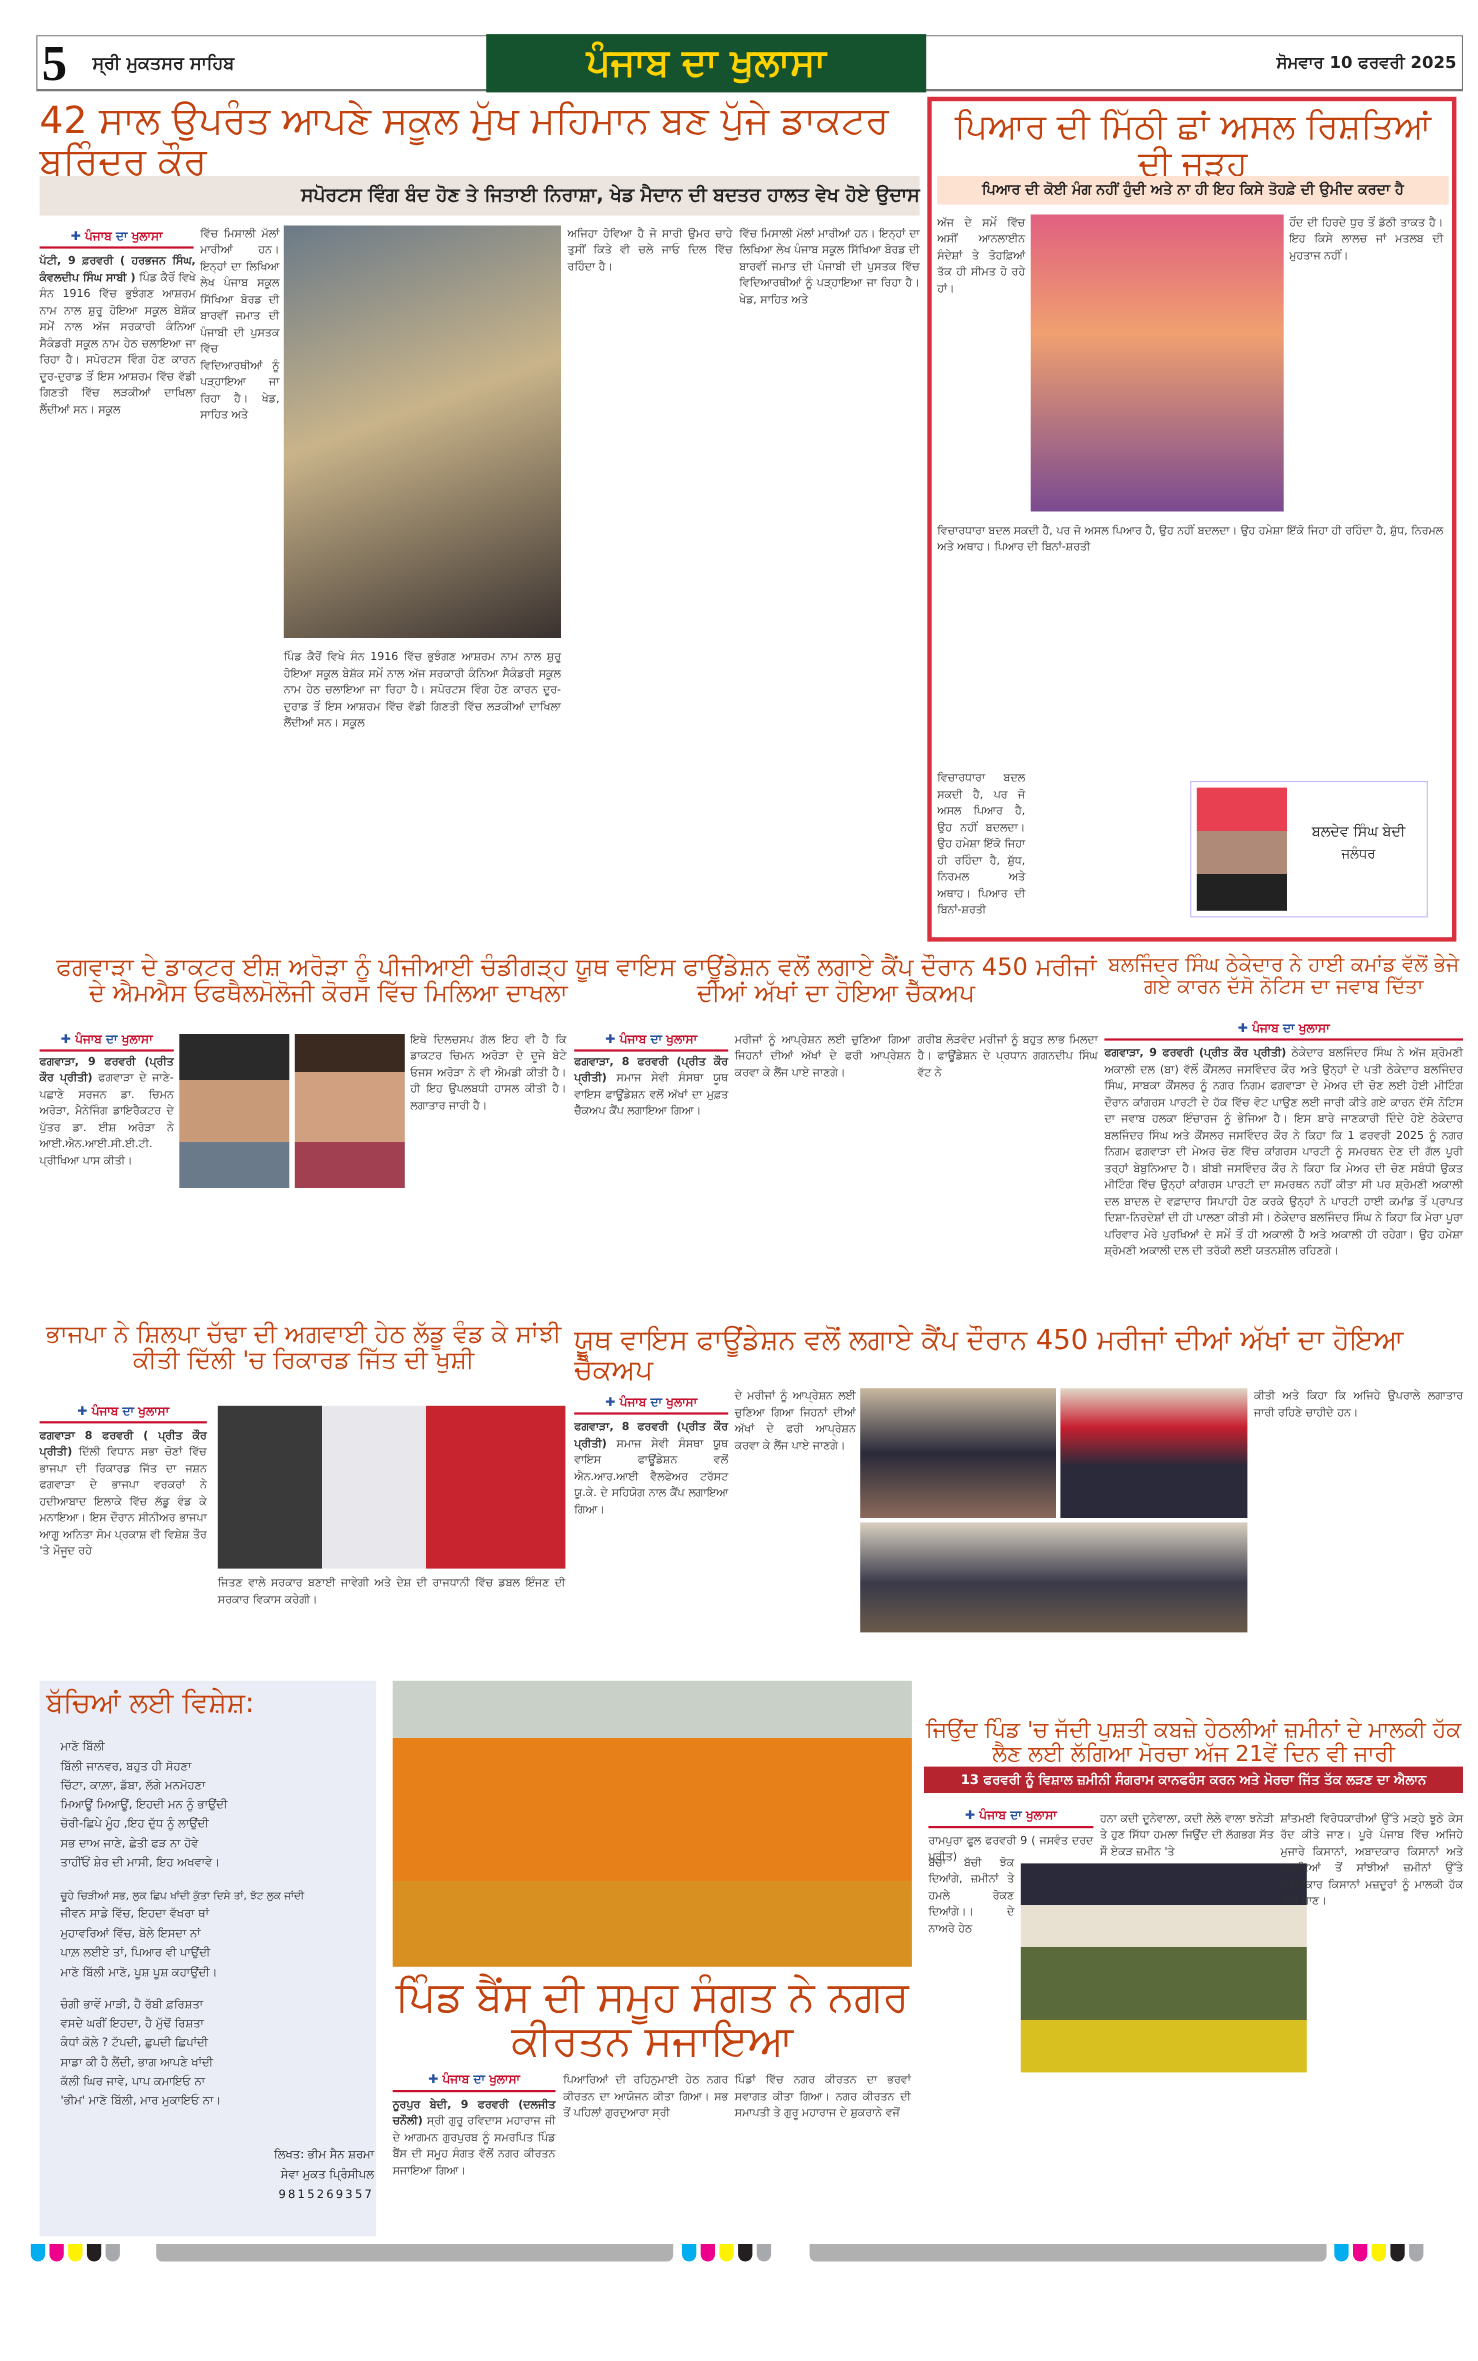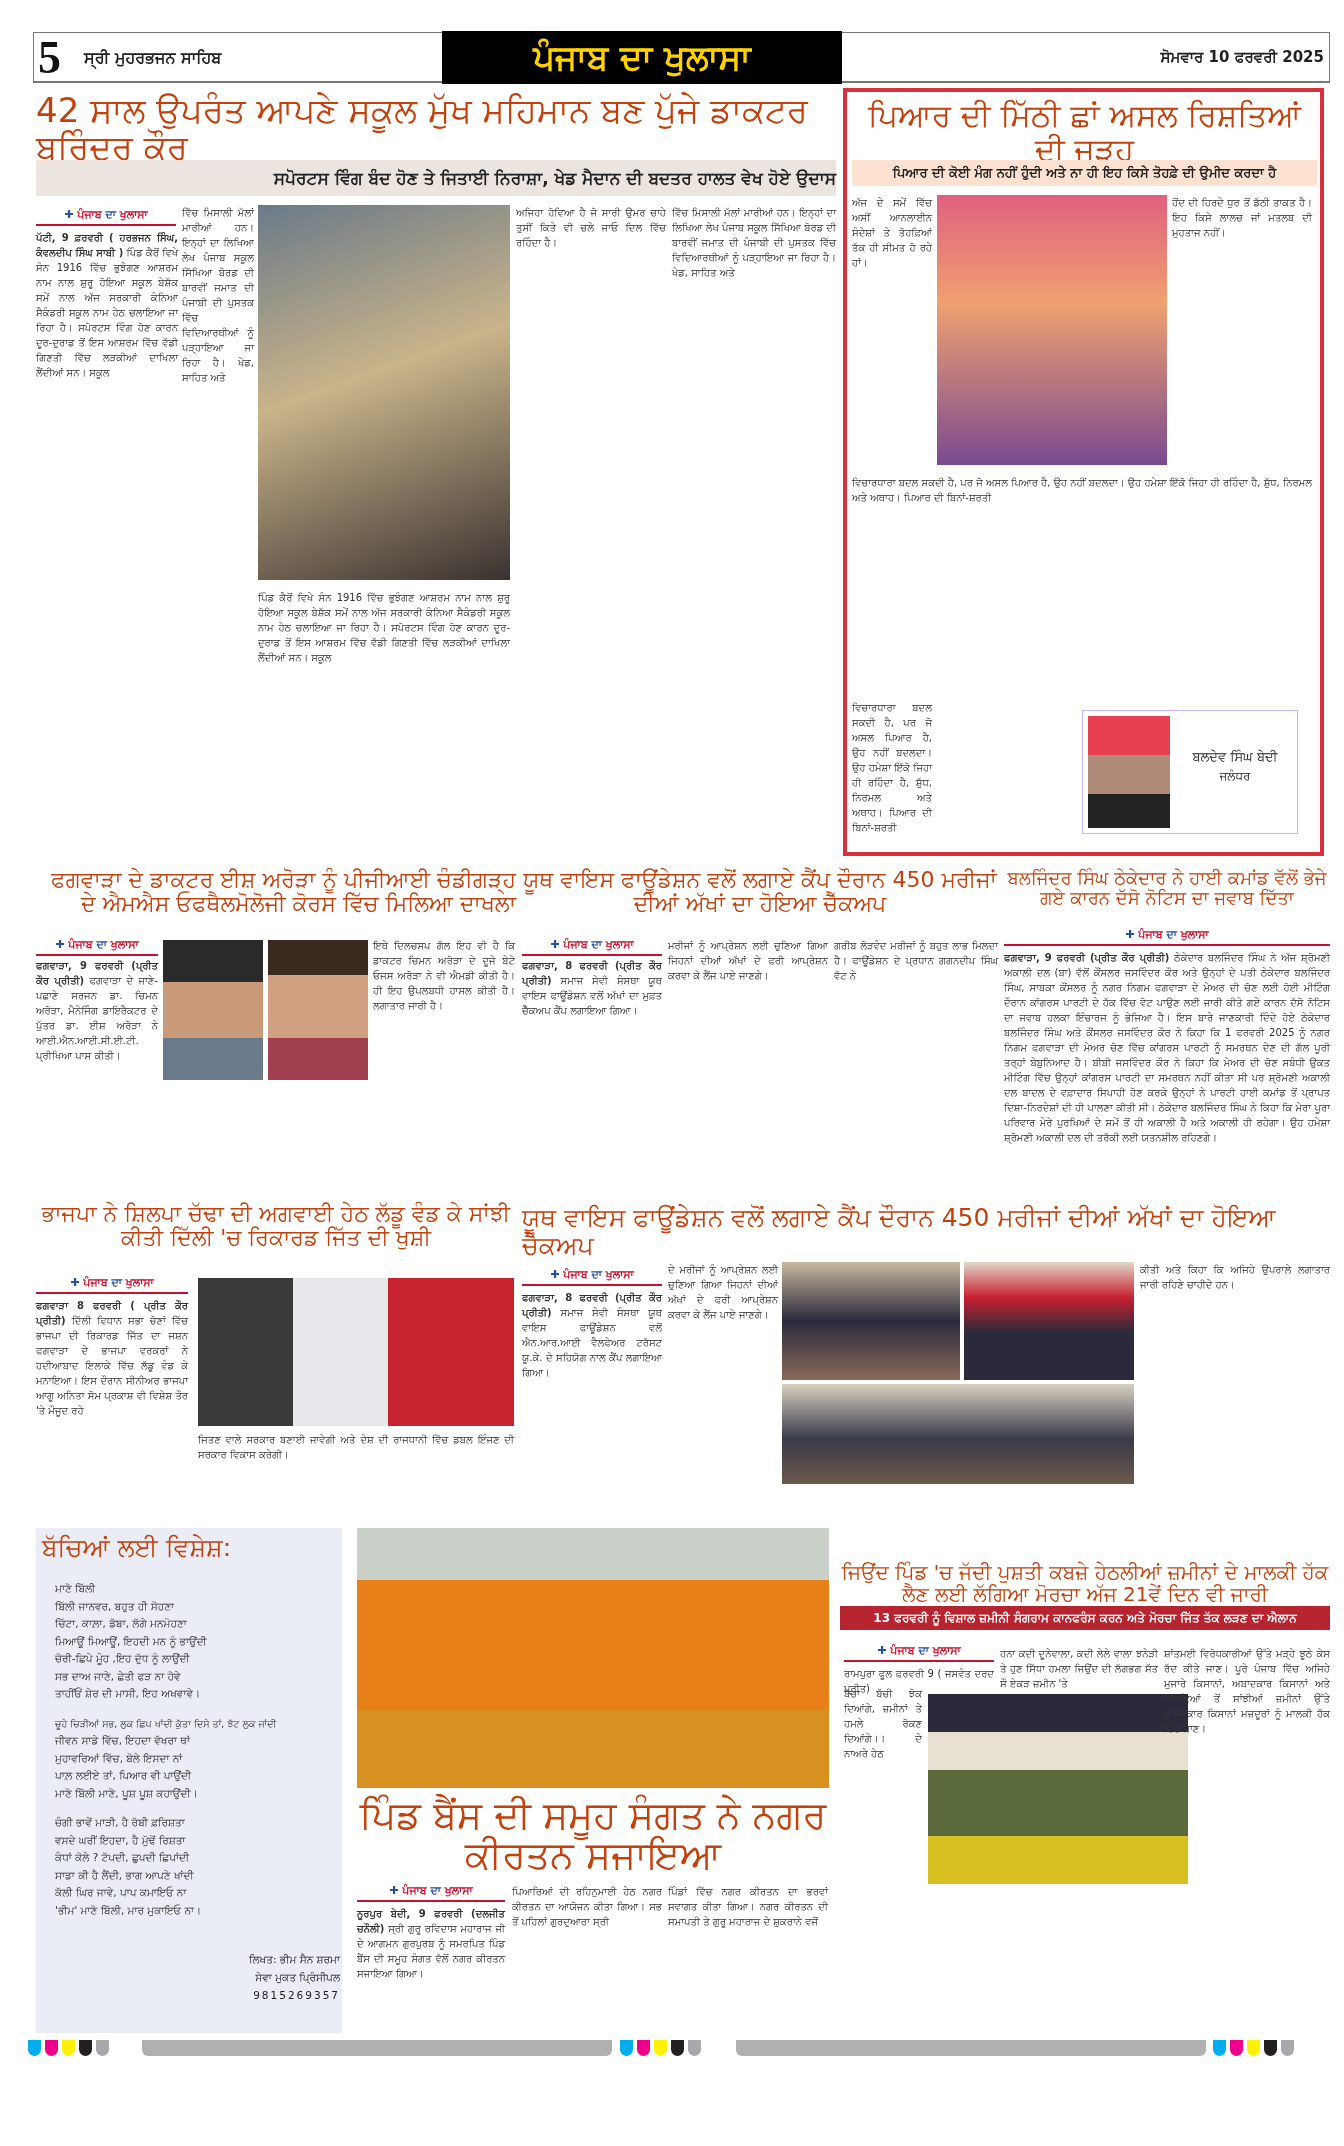--- a/index.html
+++ b/index.html
@@ -1,41 +1,41 @@
 <!DOCTYPE html>
 <html><head>
 <meta charset="utf-8">
 <style>
 *{box-sizing:border-box;margin:0;padding:0}
 body{width:1344px;height:2146px;background:#fff;font-family:"DejaVu Sans",sans-serif;color:#222;position:relative;overflow:hidden}
 .abs{position:absolute}
 .mast{left:33px;top:32px;width:1297px;height:51px;border:1px solid #777;border-bottom:2px solid #777}
 .pagenum{left:38px;top:34px;font-family:"Liberation Serif",serif;font-size:46px;font-weight:bold;line-height:48px;color:#111}
 .city{left:84px;top:48px;font-size:16px;font-weight:bold}
-.logo{left:442px;top:31px;width:400px;height:53px;background:#000000;color:#ffd200;font-size:34px;font-weight:bold;text-align:center;line-height:53px}
+.logo{left:442px;top:31px;width:400px;height:53px;background:#14532d;color:#ffd200;font-size:34px;font-weight:bold;text-align:center;line-height:53px}
 .date{right:20px;top:48px;font-size:15px;font-weight:bold}
 .h1{font-weight:normal;color:#c2410c;line-height:1.1}
 .sub{background:#ece5df;font-weight:bold;text-align:center}
 .tag{font-size:11px;font-weight:bold;text-align:center;color:#c8102e;border-bottom:2px solid #c8102e;padding-bottom:3px}
 .tag b{color:#2850a0}
 .col{font-size:10px;line-height:15px;text-align:justify;color:#333}
 .photo{background:linear-gradient(135deg,#8a6a50,#c6a480 40%,#5a4a3a)}
 .redbox{left:843px;top:88px;width:481px;height:768px;border:4px solid #d8303d}
 .bar{height:16px;background:#b0b0b0;border-radius:0 0 6px 6px}
 .dot{width:13px;height:16px;border-radius:0 0 7px 7px;display:inline-block;margin-right:4px}
 .kids{left:36px;top:1528px;width:306px;height:505px;background:#ebedf6}
 .poem{font-size:10.5px;line-height:17.5px;color:#333}
 .redbar{background:#b5242f;color:#fff;font-size:12px;font-weight:bold;text-align:center;line-height:24px}
 </style>
 </head>
 <body>
 
 <div class="abs mast"></div>
 <div class="abs pagenum">5</div>
-<div class="abs city">ਸ੍ਰੀ ਮੁਹਰਭਜਨ ਸਾਹਿਬ</div>
+<div class="abs city">ਸ੍ਰੀ ਮੁਕਤਸਰ ਸਾਹਿਬ</div>
 <div class="abs logo">ਪੰਜਾਬ ਦਾ ਖੁਲਾਸਾ</div>
 <div class="abs date">ਸੋਮਵਾਰ 10 ਫਰਵਰੀ 2025</div>
 
 <div class="abs h1" style="left:36px;top:92px;width:800px;font-size:34px;">42 ਸਾਲ ਉਪਰੰਤ ਆਪਣੇ ਸਕੂਲ ਮੁੱਖ ਮਹਿਮਾਨ ਬਣ ਪੁੱਜੇ ਡਾਕਟਰ ਬਰਿੰਦਰ ਕੌਰ</div>
 <div class="abs sub" style="left:36px;top:160px;width:800px;height:36px;line-height:36px;font-size:17px;text-align:right;">ਸਪੋਰਟਸ ਵਿੰਗ ਬੰਦ ਹੋਣ ਤੇ ਜਿਤਾਈ ਨਿਰਾਸ਼ਾ, ਖੇਡ ਮੈਦਾਨ ਦੀ ਬਦਤਰ ਹਾਲਤ ਵੇਖ ਹੋਏ ਉਦਾਸ</div>
 <div class="abs tag" style="left:36px;top:208px;width:140px;"><span style="color:#2850a0">✚</span> <span>ਪੰਜਾਬ</span> <b>ਦਾ</b> <span>ਖੁਲਾਸਾ</span></div>
 <div class="abs col" style="left:36px;top:230px;width:142px;"><b>ਪੱਟੀ, 9 ਫ਼ਰਵਰੀ ( ਹਰਭਜਨ ਸਿੰਘ, ਕੰਵਲਦੀਪ ਸਿੰਘ ਸਾਬੀ )</b> <span>ਪਿੰਡ ਕੈਰੋਂ ਵਿਖੇ ਸੰਨ 1916 ਵਿੱਚ ਭੁਝੰਗਣ ਆਸ਼ਰਮ ਨਾਮ ਨਾਲ ਸ਼ੁਰੂ ਹੋਇਆ ਸਕੂਲ ਬੇਸ਼ੱਕ ਸਮੇਂ ਨਾਲ ਅੱਜ ਸਰਕਾਰੀ ਕੰਨਿਆ ਸੈਕੰਡਰੀ ਸਕੂਲ ਨਾਮ ਹੇਠ ਚਲਾਇਆ ਜਾ ਰਿਹਾ ਹੈ। ਸਪੋਰਟਸ ਵਿੰਗ ਹੋਣ ਕਾਰਨ ਦੂਰ-ਦੁਰਾਡ ਤੋਂ ਇਸ ਆਸ਼ਰਮ ਵਿੱਚ ਵੱਡੀ ਗਿਣਤੀ ਵਿੱਚ ਲੜਕੀਆਂ ਦਾਖਿਲਾ ਲੈਂਦੀਆਂ ਸਨ। ਸਕੂਲ</span></div>
 <div class="abs col" style="left:182px;top:205px;width:72px;">ਵਿੱਚ ਮਿਸਾਲੀ ਮੱਲਾਂ ਮਾਰੀਆਂ ਹਨ। ਇਨ੍ਹਾਂ ਦਾ ਲਿਖਿਆ ਲੇਖ ਪੰਜਾਬ ਸਕੂਲ ਸਿੱਖਿਆ ਬੋਰਡ ਦੀ ਬਾਰਵੀਂ ਜਮਾਤ ਦੀ ਪੰਜਾਬੀ ਦੀ ਪੁਸਤਕ ਵਿੱਚ ਵਿਦਿਆਰਥੀਆਂ ਨੂੰ ਪੜ੍ਹਾਇਆ ਜਾ ਰਿਹਾ ਹੈ। ਖੇਡ, ਸਾਹਿਤ ਅਤੇ</div>
 <div class="abs photo" style="left:258px;top:205px;width:252px;height:375px;background:linear-gradient(160deg,#6b7a88,#c9b48a 45%,#3a3230);"></div>
 <div class="abs col" style="left:258px;top:590px;width:252px;">ਪਿੰਡ ਕੈਰੋਂ ਵਿਖੇ ਸੰਨ 1916 ਵਿੱਚ ਭੁਝੰਗਣ ਆਸ਼ਰਮ ਨਾਮ ਨਾਲ ਸ਼ੁਰੂ ਹੋਇਆ ਸਕੂਲ ਬੇਸ਼ੱਕ ਸਮੇਂ ਨਾਲ ਅੱਜ ਸਰਕਾਰੀ ਕੰਨਿਆ ਸੈਕੰਡਰੀ ਸਕੂਲ ਨਾਮ ਹੇਠ ਚਲਾਇਆ ਜਾ ਰਿਹਾ ਹੈ। ਸਪੋਰਟਸ ਵਿੰਗ ਹੋਣ ਕਾਰਨ ਦੂਰ-ਦੁਰਾਡ ਤੋਂ ਇਸ ਆਸ਼ਰਮ ਵਿੱਚ ਵੱਡੀ ਗਿਣਤੀ ਵਿੱਚ ਲੜਕੀਆਂ ਦਾਖਿਲਾ ਲੈਂਦੀਆਂ ਸਨ। ਸਕੂਲ</div>

